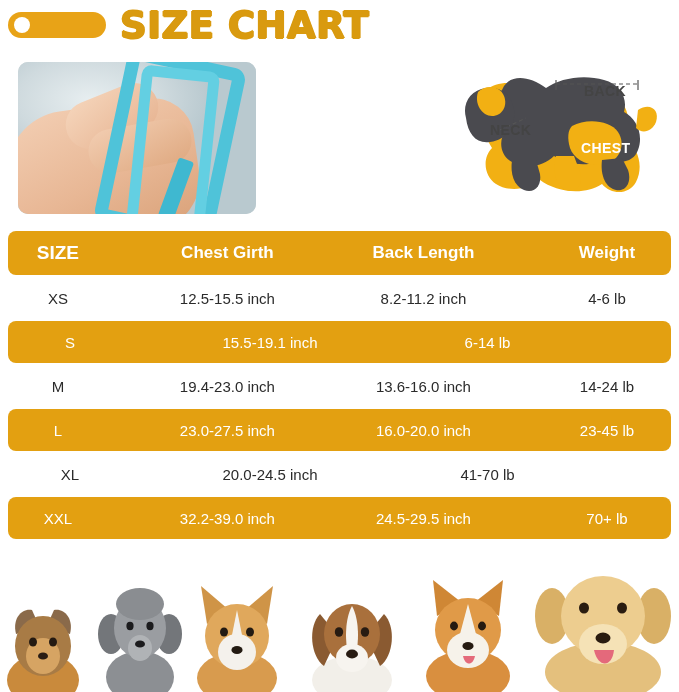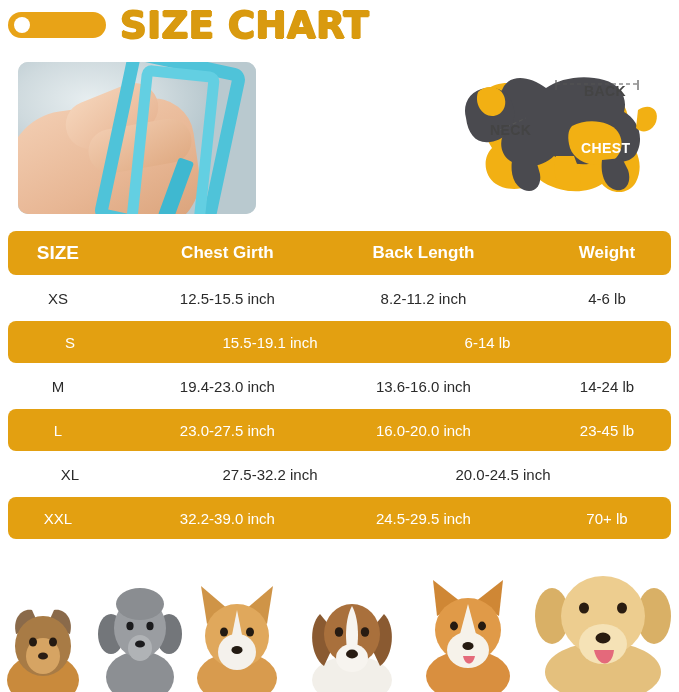--- a/index.html
+++ b/index.html
@@ -298,22 +298,22 @@
 
     <div class="row alt">
       <div class="cell c-size">L</div>
       <div class="cell c-chest">23.0-27.5 inch</div>
       <div class="cell c-back">16.0-20.0 inch</div>
       <div class="cell c-weight">23-45 lb</div>
     </div>
 
     <div class="row">
       <div class="cell c-size">XL</div>
-      <div class="cell c-chest">27.5-32.2 inch</div>
       <div class="cell c-back">20.0-24.5 inch</div>
+      <div class="cell c-weight">41-70 lb</div>
     </div>
 
     <div class="row alt">
       <div class="cell c-size">XXL</div>
       <div class="cell c-chest">32.2-39.0 inch</div>
       <div class="cell c-back">24.5-29.5 inch</div>
       <div class="cell c-weight">70+ lb</div>
     </div>
   </div>
 

